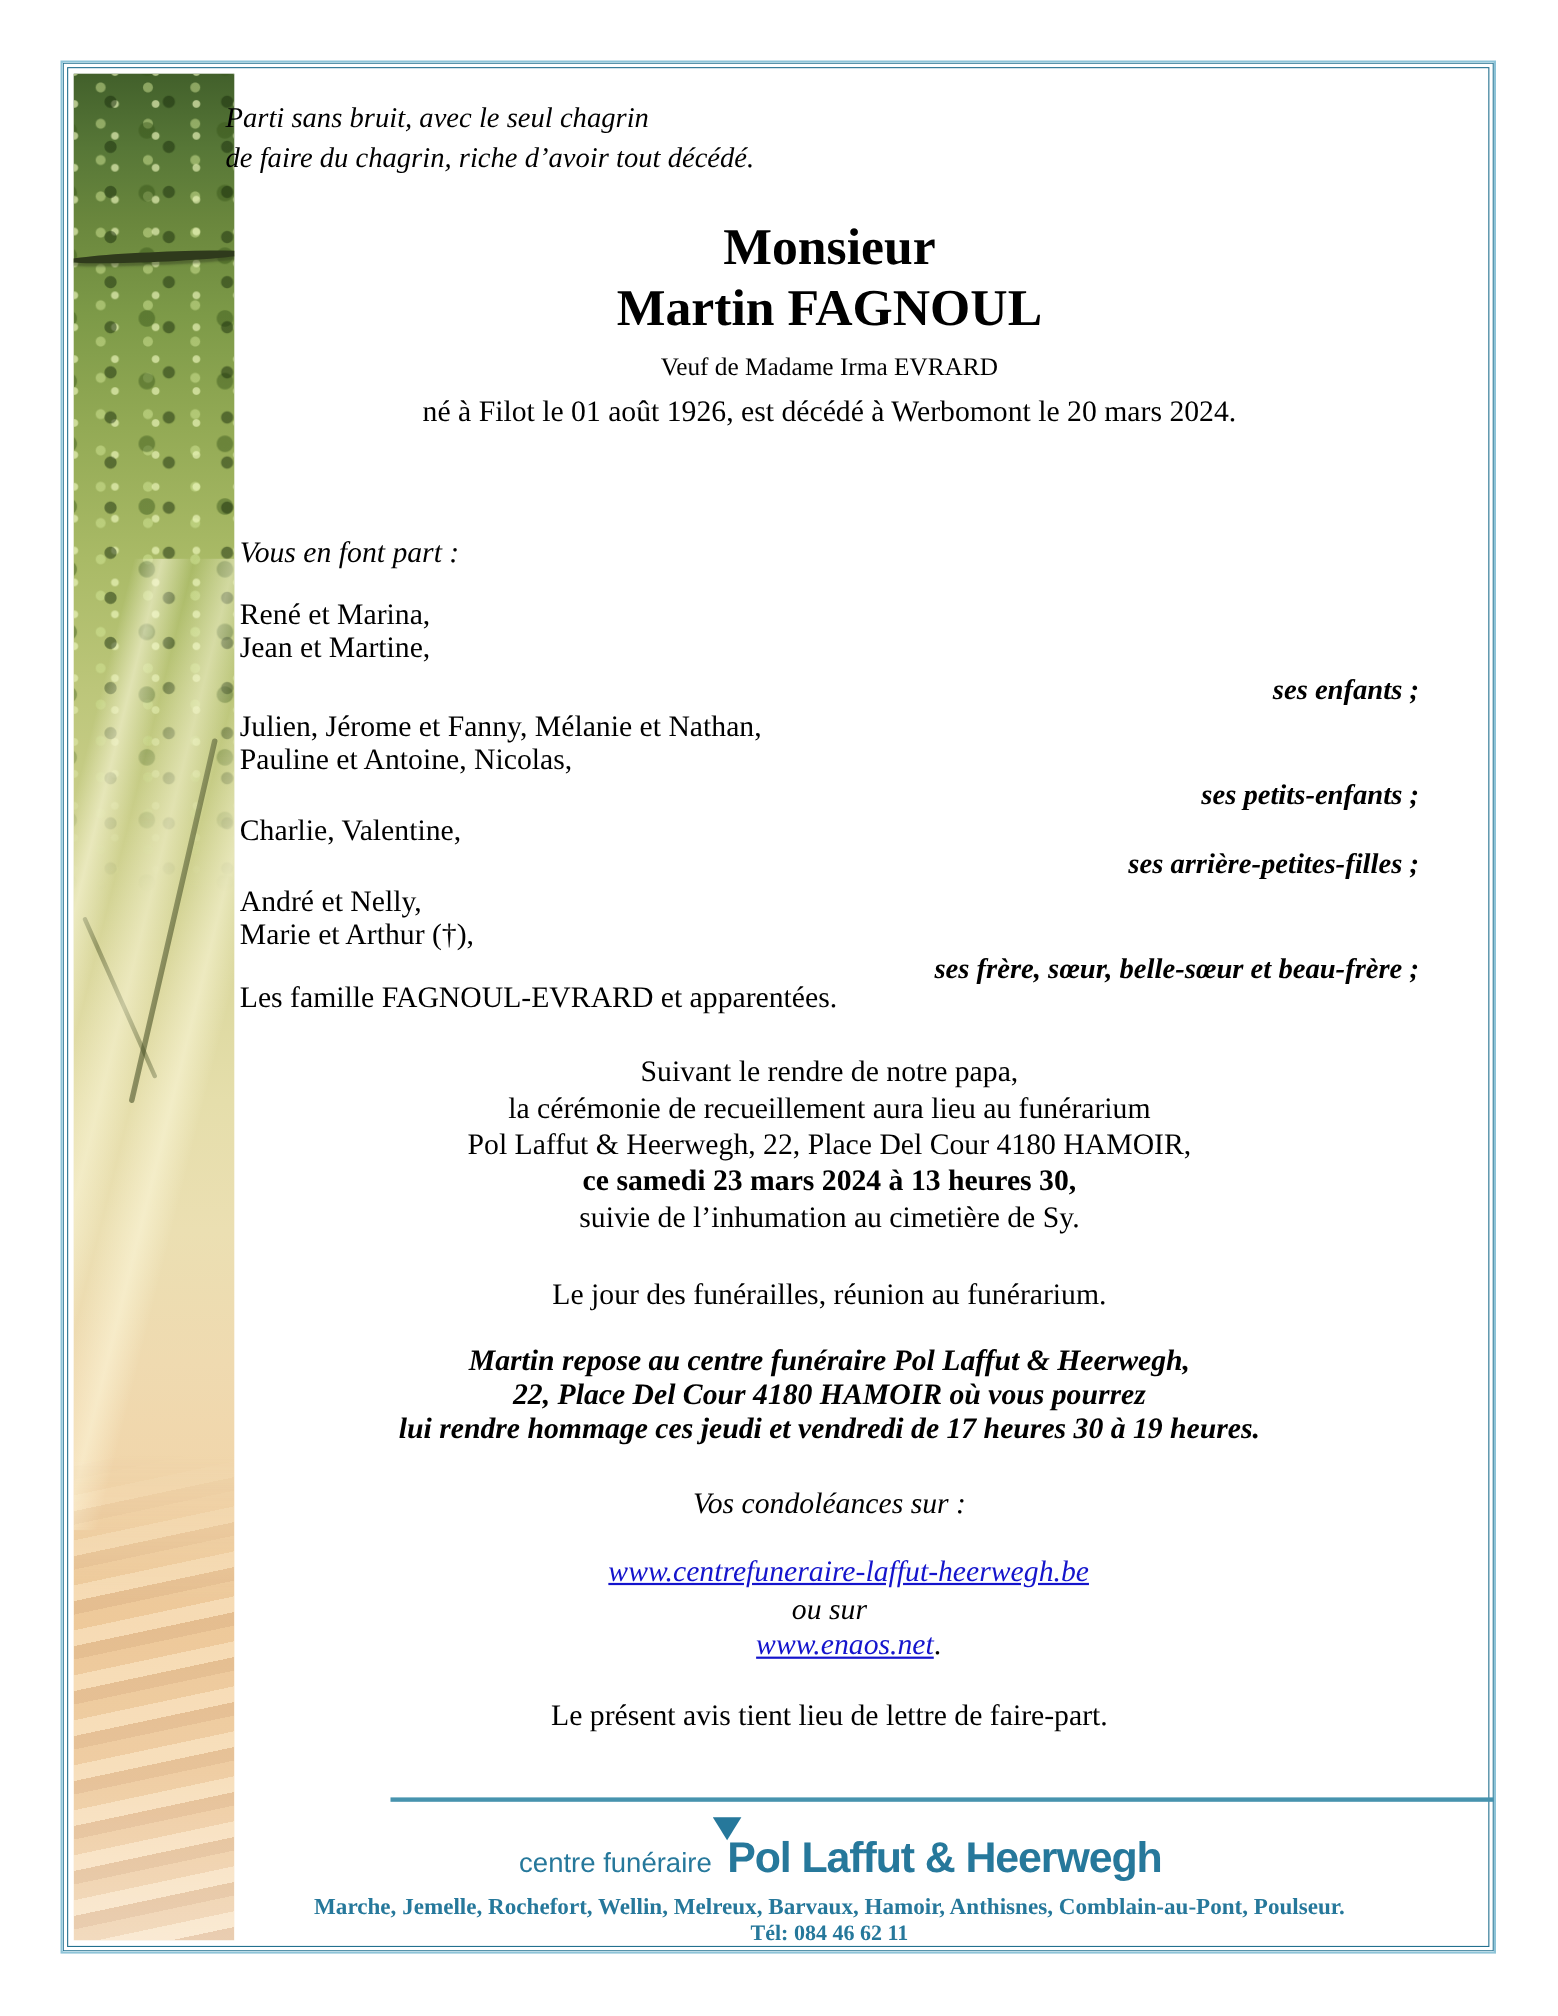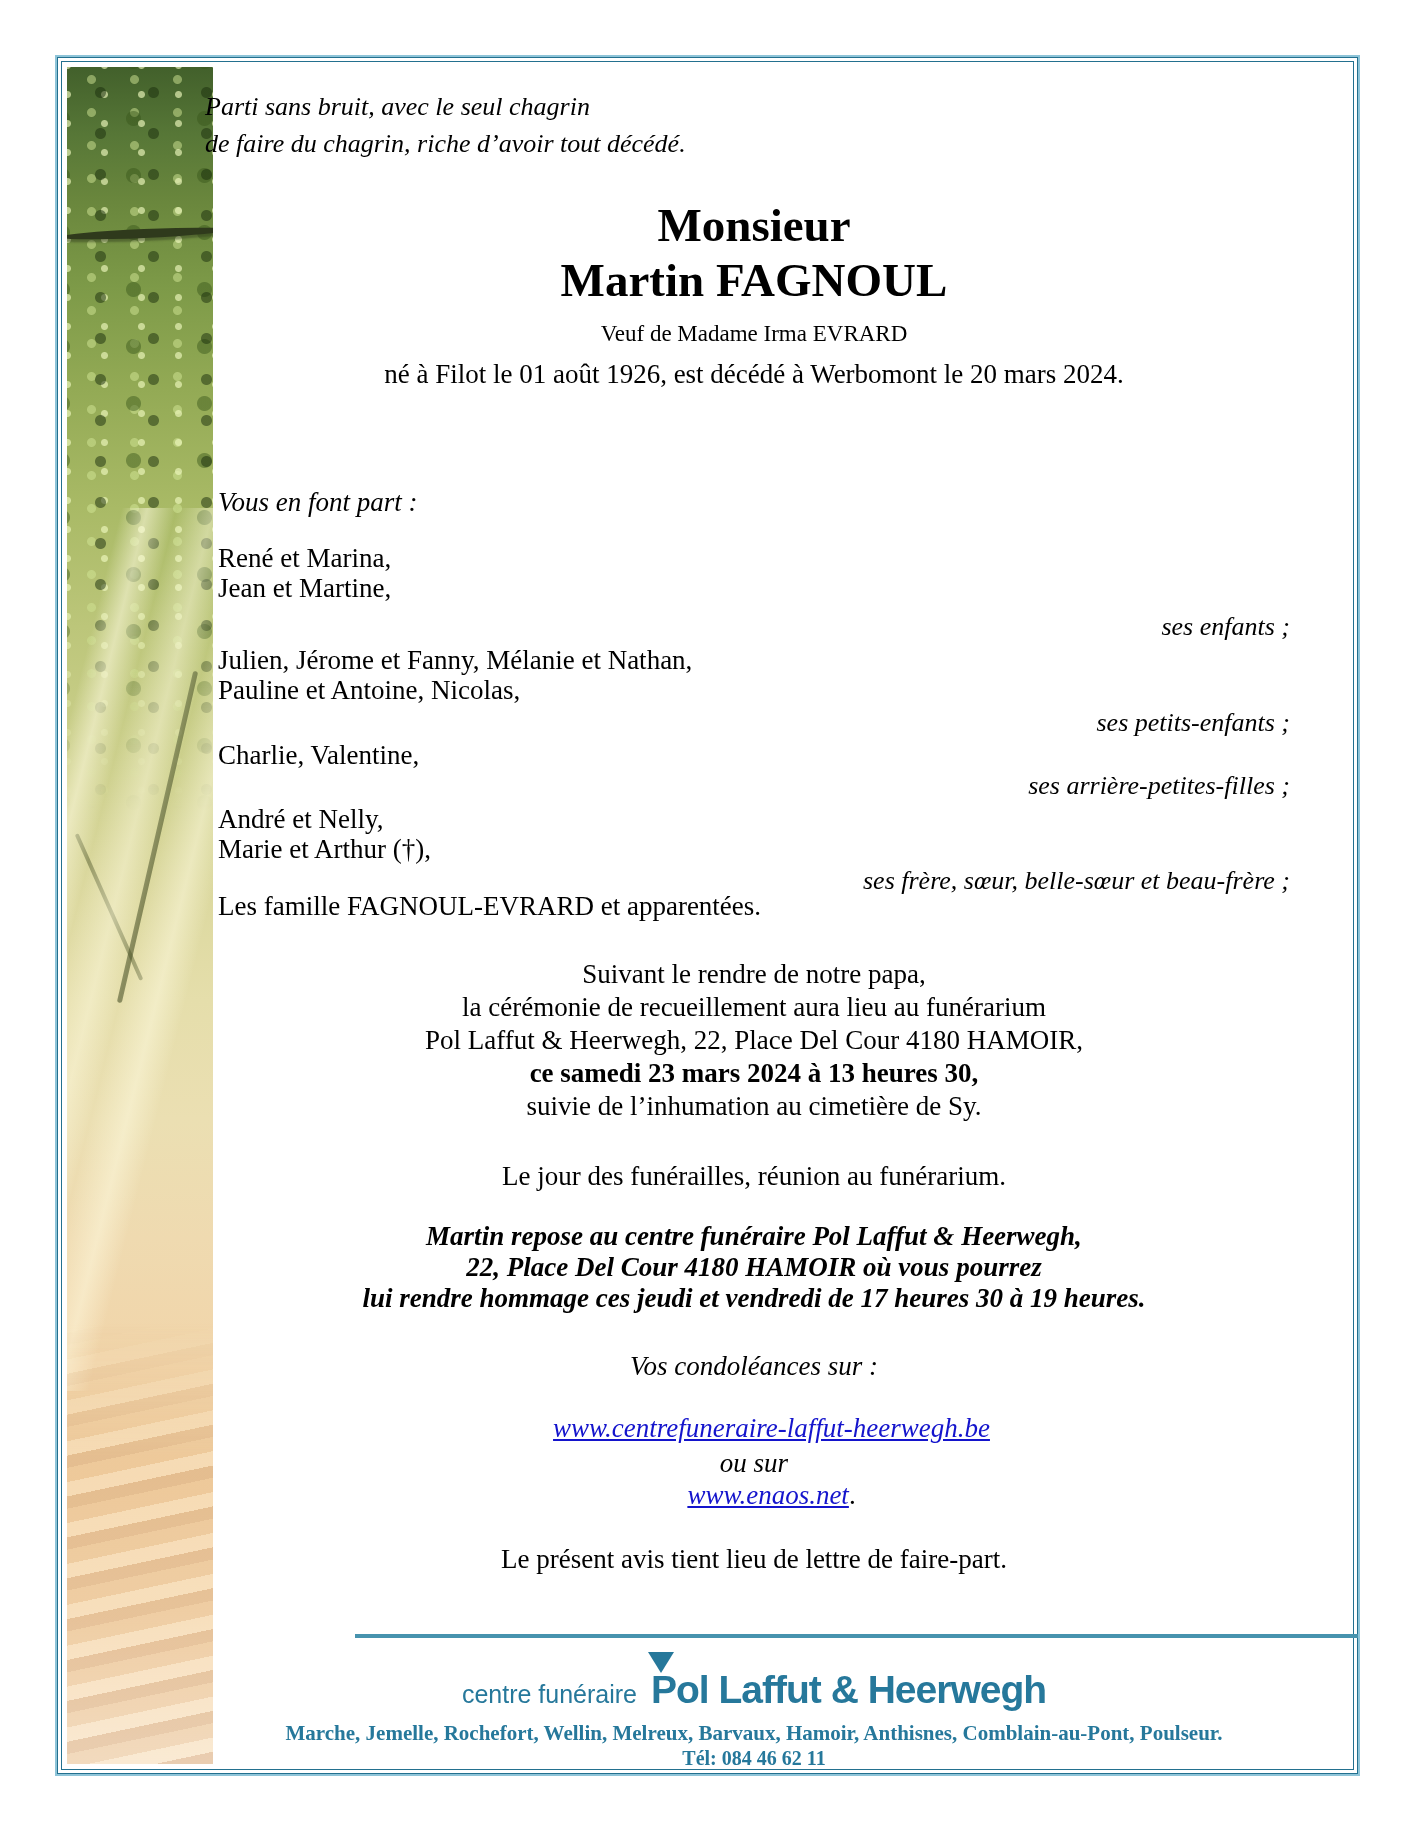--- a/index.html
+++ b/index.html
@@ -81,21 +81,21 @@
   }
   .centered{left:218px;width:1072px;text-align:center;}
   .salutation{top:198px;font-size:47px;font-weight:bold;line-height:54px;}
   .deceased-name{top:252px;font-size:47px;font-weight:bold;line-height:56px;}
   .subtitle{top:312px;font-size:23px;line-height:44px;text-align:center;}
   .life-dates{top:357px;font-size:27px;line-height:34px;}
   .body-line{left:218px;font-size:27px;line-height:30px;white-space:nowrap;}
   .intro{font-style:italic;text-align:right;}
   .relation{
     left:auto;right:126px;text-align:right;
-    font-size:26px;font-weight:normal;font-style:italic;white-space:nowrap;
+    font-size:26px;font-weight:bold;font-style:italic;white-space:nowrap;
   }
   .cline{font-size:27px;line-height:33px;}
   .bold{font-weight:bold;}
   .bolditalic{font-weight:bold;font-style:italic;}
   .italic{font-style:italic;}
   a.doc-link{
     color:#1414cc;font-style:italic;text-decoration:underline;
     font-size:27px;
     margin-left:35px;
   }
@@ -105,21 +105,21 @@
     position:absolute;left:355px;top:1634px;width:1003px;height:4px;
     background:#4793ae;
   }
   .logo-triangle{
     position:absolute;left:648px;top:1652px;width:0;height:0;
     border-left:13px solid transparent;
     border-right:13px solid transparent;
     border-top:21px solid #26789b;
   }
   .brand-row{
-    position:absolute;left:218px;top:1668px;width:1072px;
+    position:absolute;left:228px;top:1668px;width:1072px;
     display:flex;justify-content:center;align-items:baseline;gap:14px;
     color:#26789b;white-space:nowrap;
   }
   .brand-small{
     font-family:"Liberation Sans","DejaVu Sans",sans-serif;
     font-size:25px;
   }
   .brand-large{
     font-family:"Liberation Sans","DejaVu Sans",sans-serif;
     font-size:39px;font-weight:bold;letter-spacing:-1px;

